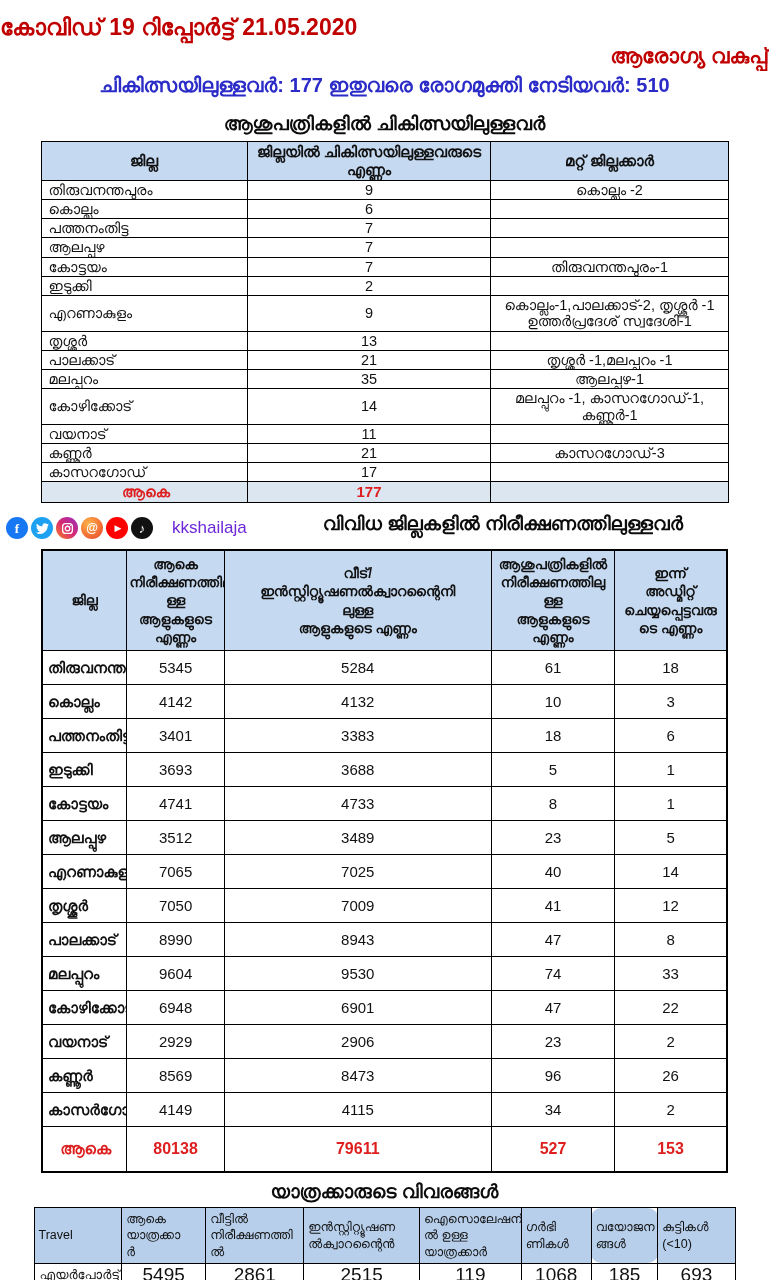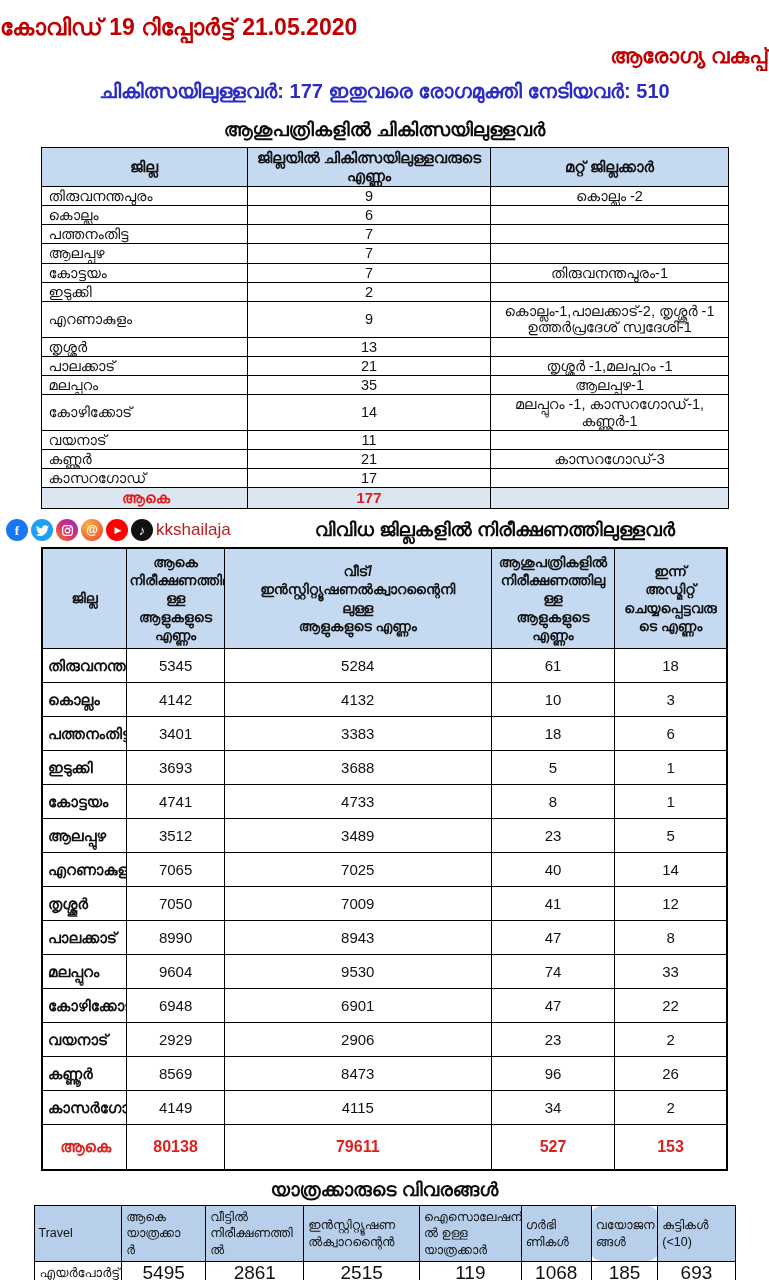--- a/index.html
+++ b/index.html
@@ -7,21 +7,21 @@
   body {
     width: 769px; height: 1280px;
     font-family: "Liberation Sans", "DejaVu Sans", sans-serif;
     color: #111; overflow: hidden;
   }
   .page { width:769px; padding-top:13px; }
 
   
   .doc-title   { text-align:left; font-weight:bold; font-size:23px; color:#c00000; line-height:1.25; }
   .doc-dept    { text-align:right; font-weight:bold; font-size:21px; color:#c00000; line-height:1.3; }
-  .doc-stats   { text-align:center; font-weight:bold; font-size:20px; color:#2b2bc8; line-height:1.45; margin-top:8px; }
+  .doc-stats   { text-align:center; font-weight:bold; font-size:20px; color:#2b2bc8; line-height:1.45; margin-top:2px; }
   .tbl-title   { text-align:center; font-weight:bold; font-size:19px; color:#0c0c0c; line-height:1.35; margin-top:11px; }
 
   
   table.grid { border-collapse:collapse; table-layout:fixed; background:#fff; }
   table.grid th, table.grid td {
     border:1px solid #000; white-space:pre-line; overflow:hidden;
     vertical-align:middle; text-align:center; padding:1px 3px;
   }
   table.grid thead th { background:#c5d9f1; font-weight:bold; }
   .total-row td { color:#dd1f1f; font-weight:bold; }
@@ -42,22 +42,22 @@
     width:22px; height:22px; border-radius:50%; display:inline-flex;
     align-items:center; justify-content:center; color:#fff; flex:0 0 auto;
     font-weight:bold; font-size:13px; line-height:1;
   }
   .ic-fb { background:#1877f2; font-family:"Liberation Serif", serif; }
   .ic-tw { background:#1da1f2; }
   .ic-ig { background:linear-gradient(45deg,#fa7e1e,#d62976,#962fbf); }
   .ic-at { background:radial-gradient(circle at 35% 30%,#ffb347,#e8402a); font-size:12px; }
   .ic-yt { background:#f00; font-size:9px; padding-left:2px; }
   .ic-tk { background:#111; font-size:13px; }
-  .handle { font-size:17px; color:#b91c1c; margin-left:0; }
-  .strip .tbl-title { flex:1 1 auto; margin:0 10px 0 0; }
+  .handle { font-size:17px; color:#6d28d9; margin-left:16px; }
+  .strip .tbl-title { flex:1 1 auto; margin:0 10px 8px 0; }
 
   
   #t2 { width:687px; margin:2px auto 0 auto; border:2px solid #000; }
   #t2 th:nth-child(1){width:12.4%;} #t2 th:nth-child(2){width:14.2%;}
   #t2 th:nth-child(3){width:39%;}   #t2 th:nth-child(4){width:18%;text-align:center;}
   #t2 th:nth-child(5){width:16.4%;}
   #t2 th { font-size:14px; line-height:1.3; padding:4px 2px; }
   #t2 td { font-size:15px; height:34px; line-height:1.15; }
   #t2 tbody td:nth-child(1){ text-align:left; padding-left:5px; font-weight:bold; }
   #t2 .total-row td { height:45px; font-size:16px; }

